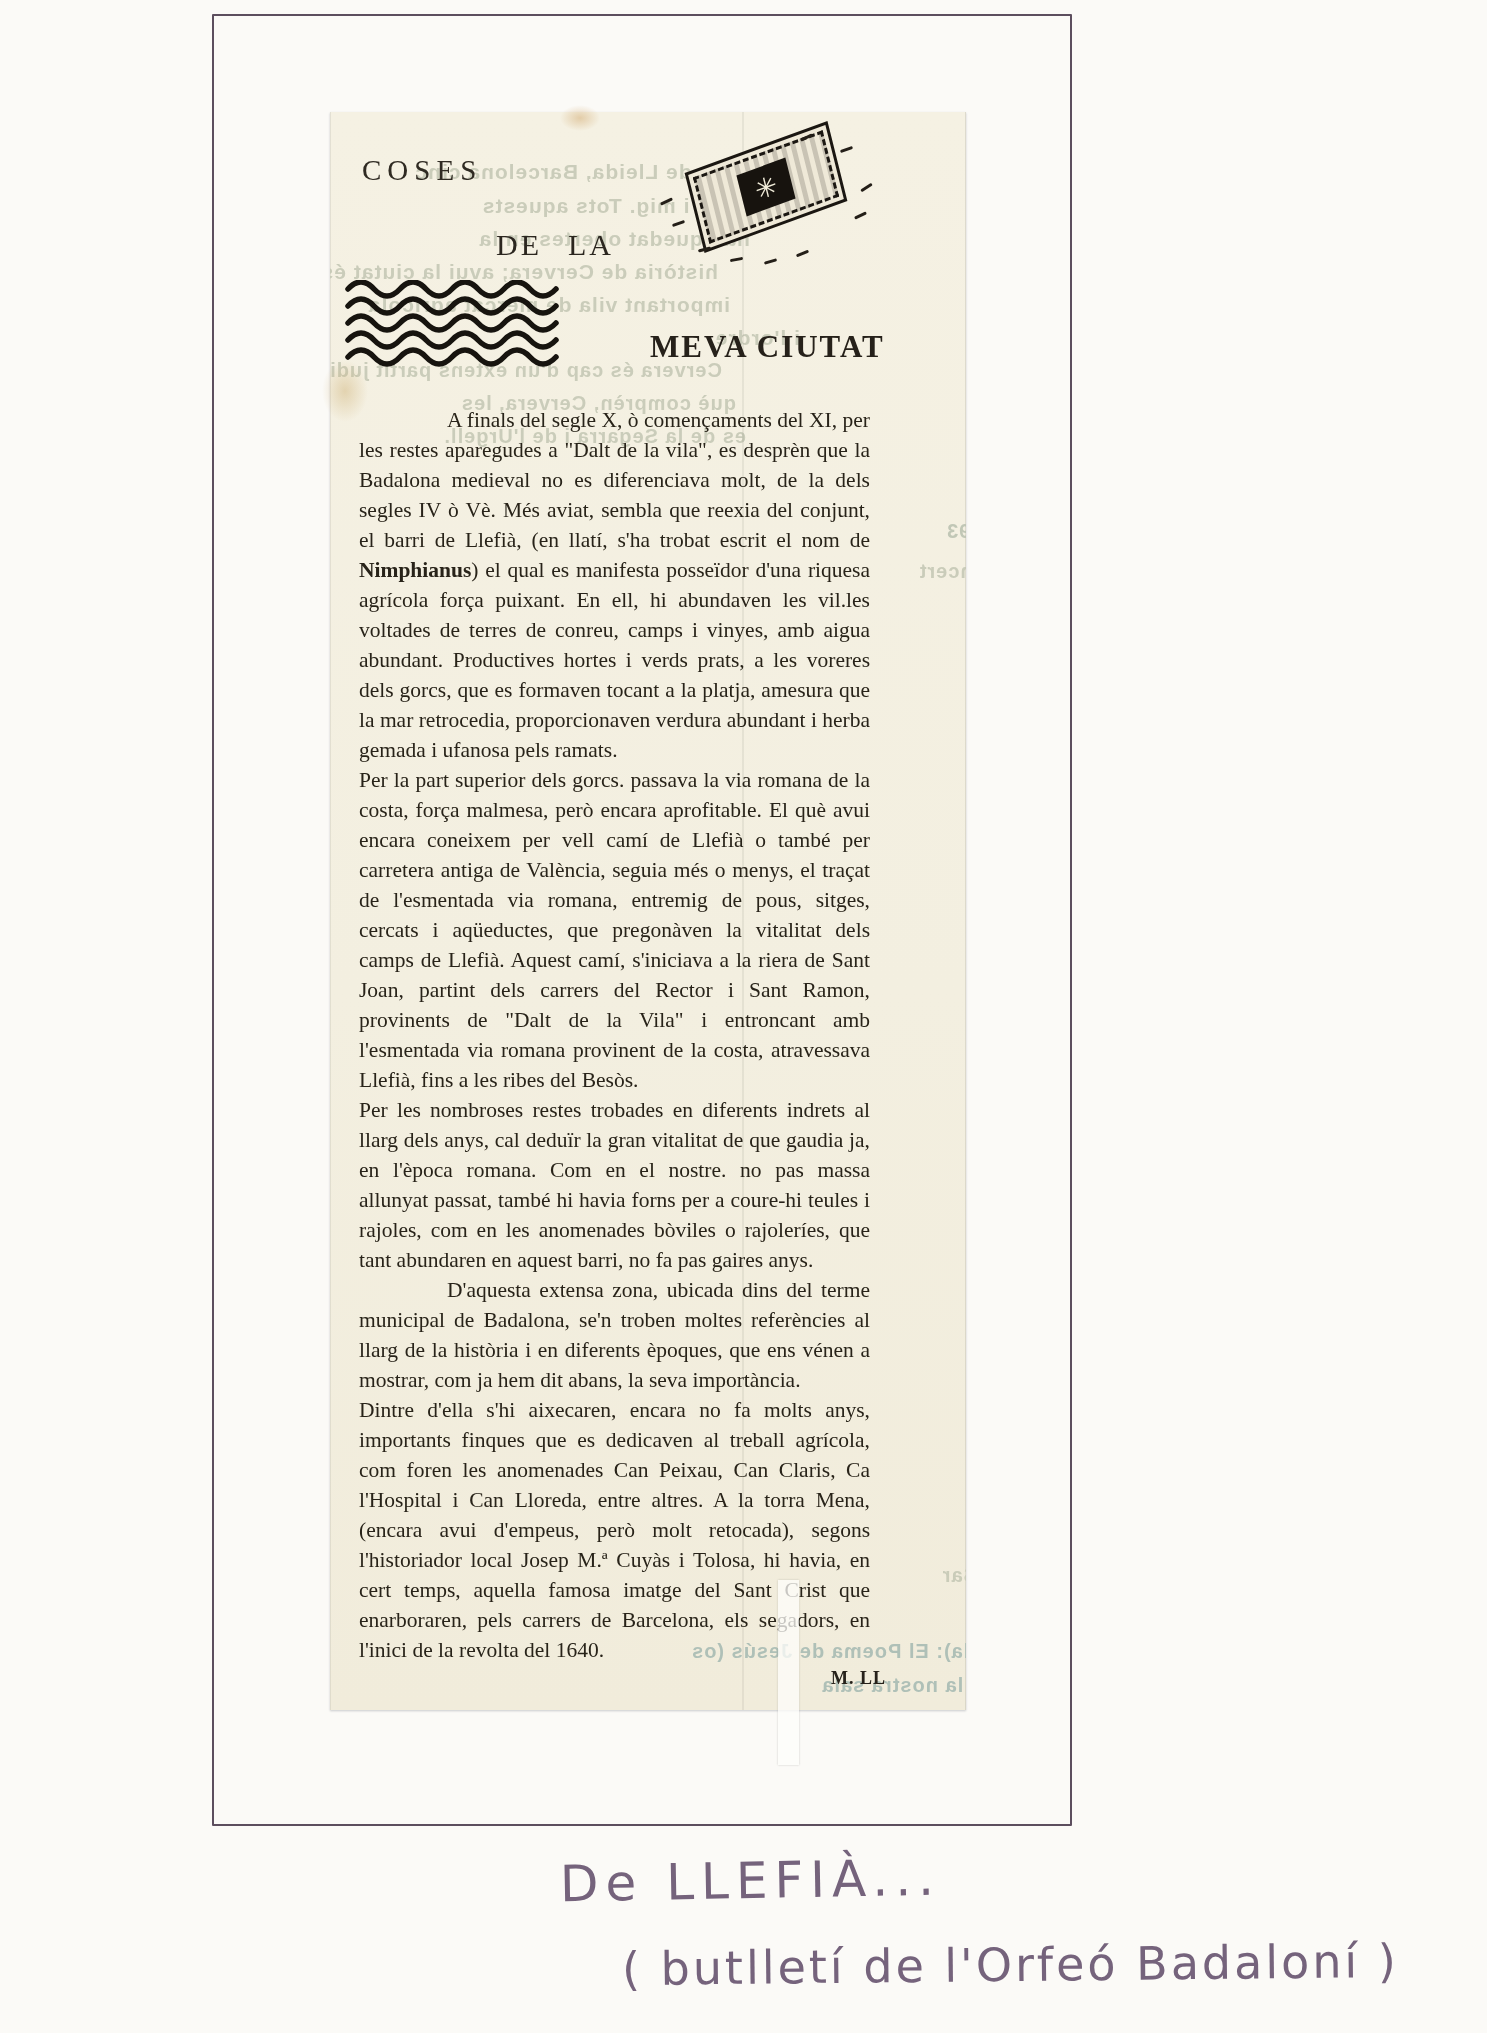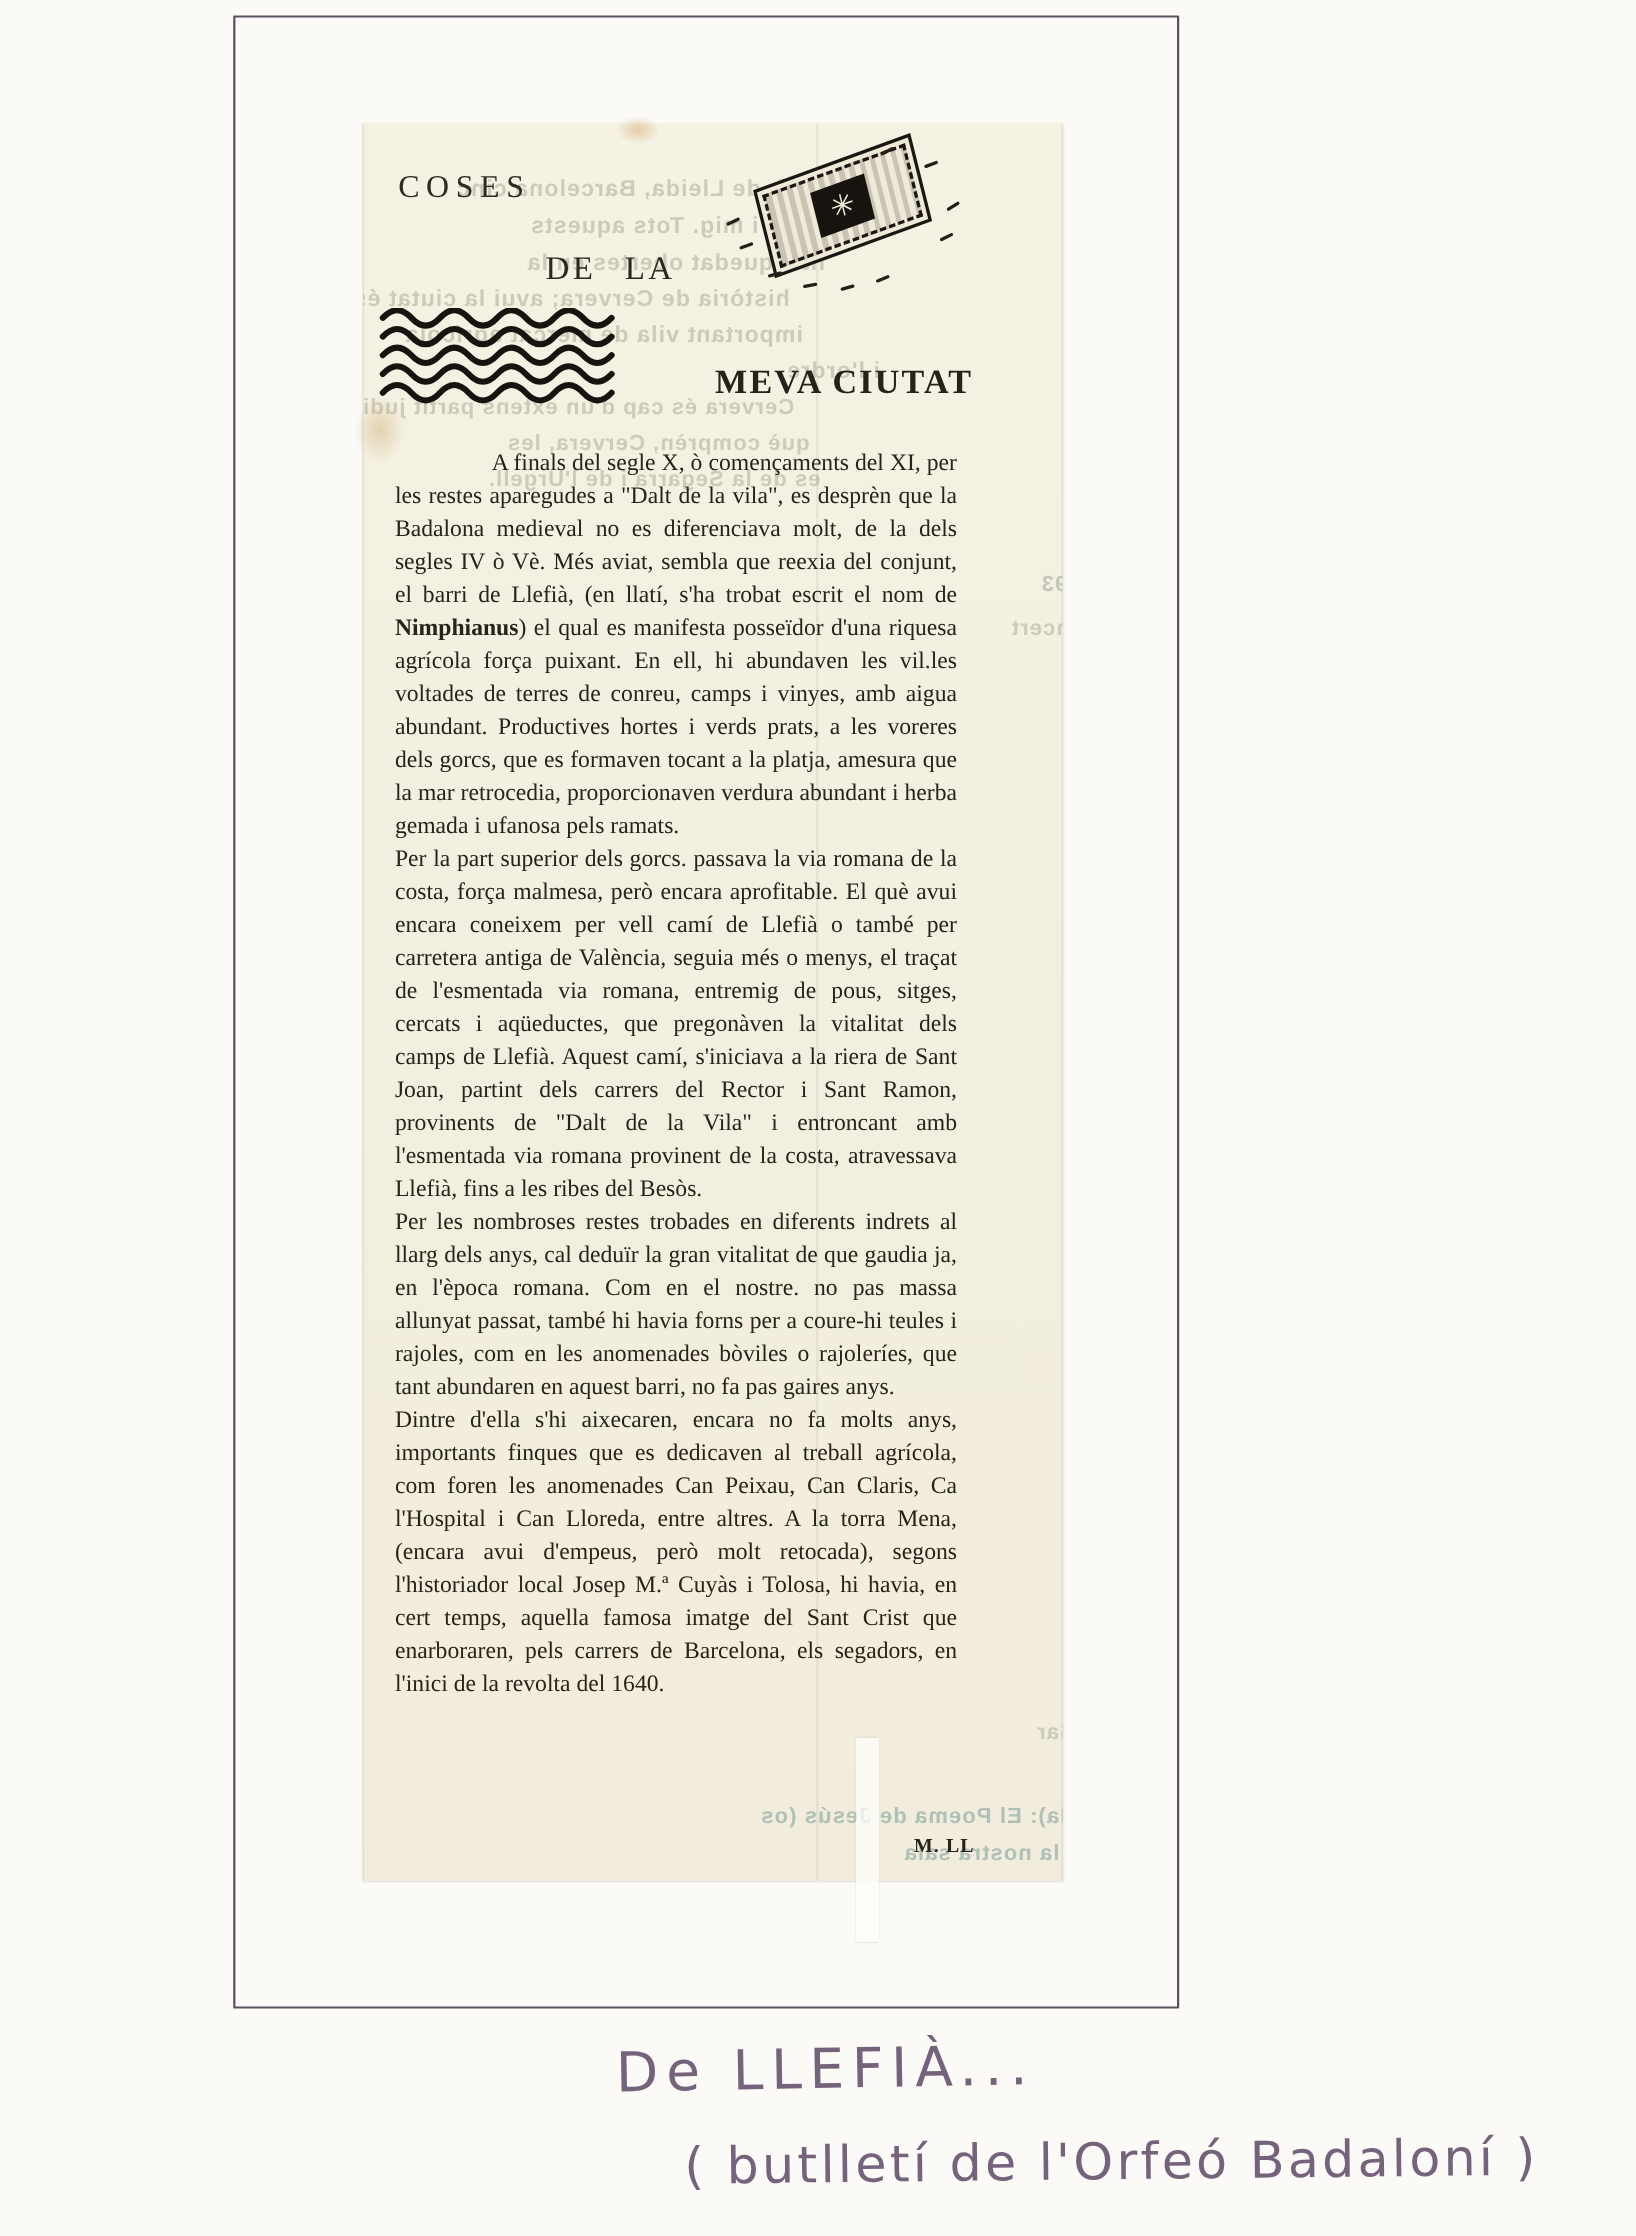--- a/index.html
+++ b/index.html
@@ -141,20 +141,21 @@
         <path d="M4 77 q13 -14 26 0 t26 0 t26 0 t26 0 t26 0 t26 0 t26 0 t26 0"></path>
       </g>
     </svg>
 
     <div class="t-meva">MEVA CIUTAT</div>
 
     <div class="article">
         <p class="ind"><span>A finals del segle X, ò començaments del XI, per les restes aparegudes a "Dalt de la vila", es desprèn que la Badalona medieval no es diferenciava molt, de la dels segles IV ò Vè. Més aviat, sembla que reexia del conjunt, el barri de Llefià, (en llatí, s'ha trobat escrit el nom de </span><b>Nimphianus</b><span>) el qual es manifesta posseïdor d'una riquesa agrícola força puixant. En ell, hi abundaven les vil.les voltades de terres de conreu, camps i vinyes, amb aigua abundant. Productives hortes i verds prats, a les voreres dels gorcs, que es formaven tocant a la platja, amesura que la mar retrocedia, proporcionaven verdura abundant i herba gemada i ufanosa pels ramats.</span></p>
         <p><span>Per la part superior dels gorcs. passava la via romana de la costa, força malmesa, però encara aprofitable. El què avui encara coneixem per vell camí de Llefià o també per carretera antiga de València, seguia més o menys, el traçat de l'esmentada via romana, entremig de pous, sitges, cercats i aqüeductes, que pregonàven la vitalitat dels camps de Llefià. Aquest camí, s'iniciava a la riera de Sant Joan, partint dels carrers del Rector i Sant Ramon, provinents de "Dalt de la Vila" i entroncant amb l'esmentada via romana provinent de la costa, atravessava Llefià, fins a les ribes del Besòs.</span></p>
         <p><span>Per les nombroses restes trobades en diferents indrets al llarg dels anys, cal deduïr la gran vitalitat de que gaudia ja, en l'època romana. Com en el nostre. no pas massa allunyat passat, també hi havia forns per a coure-hi teules i rajoles, com en les anomenades bòviles o rajoleríes, que tant abundaren en aquest barri, no fa pas gaires anys.</span></p>
+        <p class="ind"><span>D'aquesta extensa zona, ubicada dins del terme municipal de Badalona, se'n troben moltes referències al llarg de la història i en diferents èpoques, que ens vénen a mostrar, com ja hem dit abans, la seva importància.</span></p>
         <p><span>Dintre d'ella s'hi aixecaren, encara no fa molts anys, importants finques que es dedicaven al treball agrícola, com foren les anomenades Can Peixau, Can Claris, Ca l'Hospital i Can Lloreda, entre altres. A la torra Mena, (encara avui d'empeus, però molt retocada), segons l'historiador local Josep M.ª Cuyàs i Tolosa, hi havia, en cert temps, aquella famosa imatge del Sant Crist que enarboraren, pels carrers de Barcelona, els segadors, en l'inici de la revolta del  1640.</span></p>
       </div>
 
     <div class="signature">M. LL</div>
   </div>
 
   <div class="stain"></div>
   <div class="stain2"></div>
   <div class="tape"></div>
 

